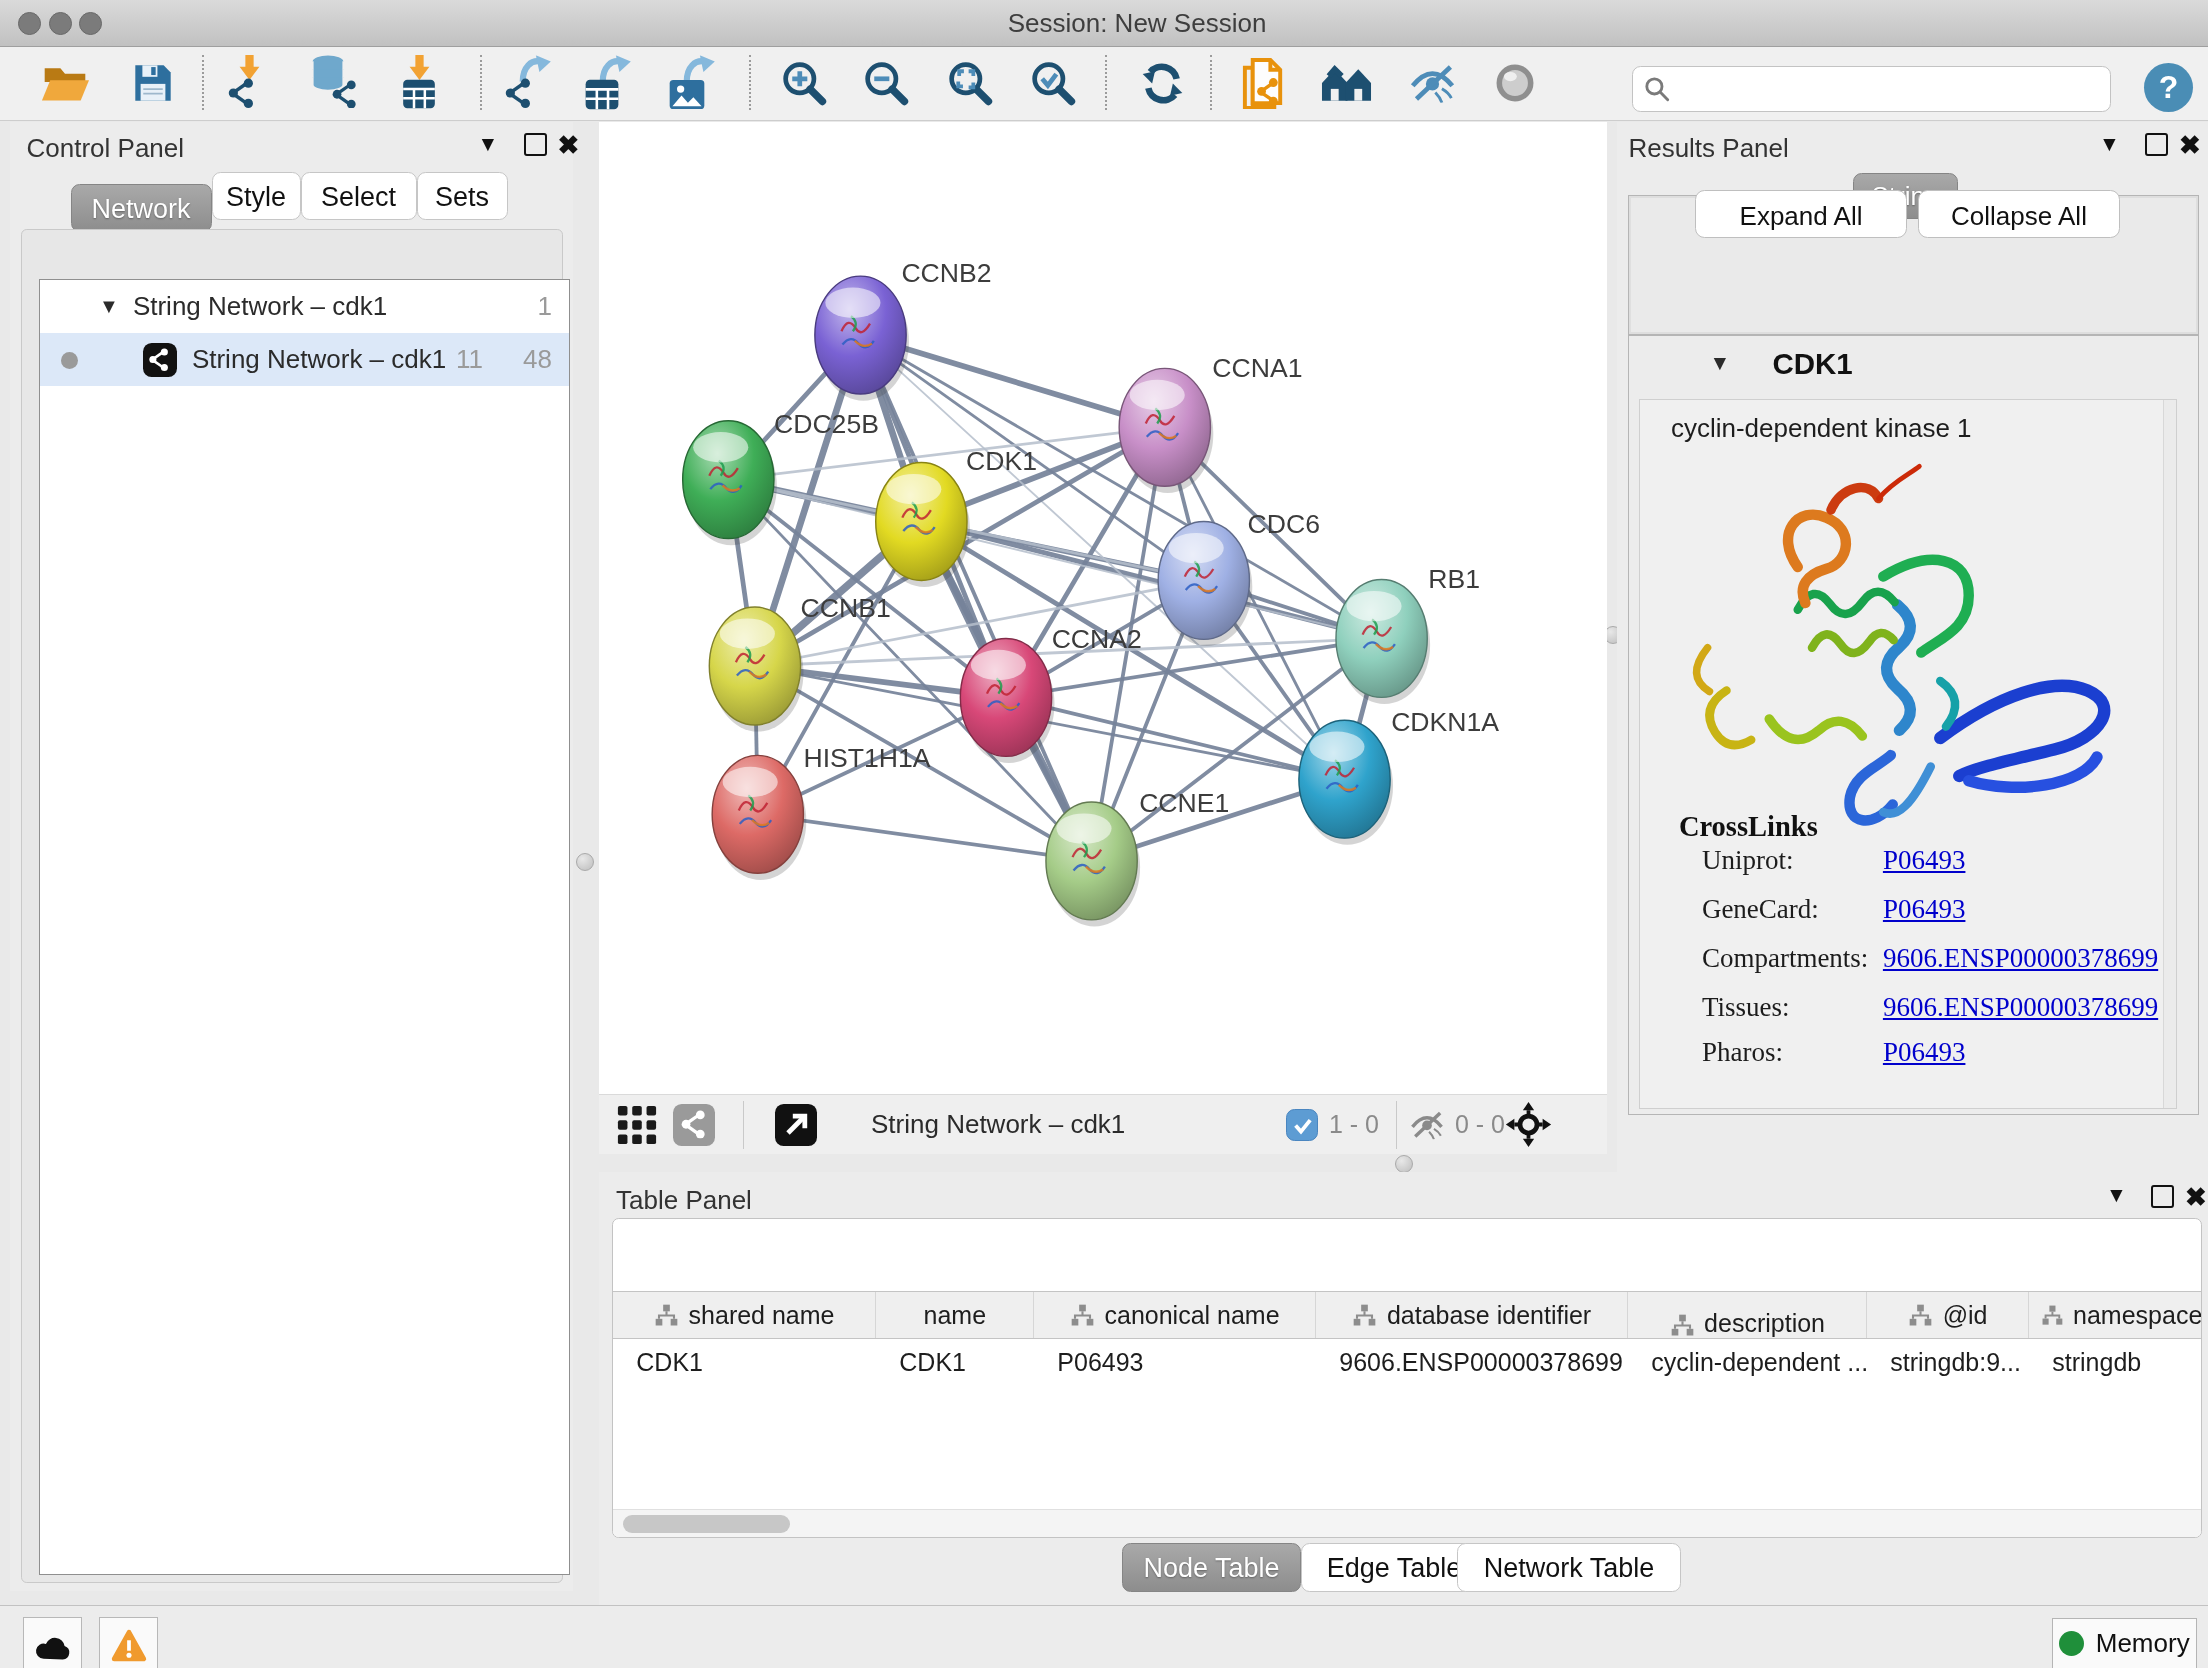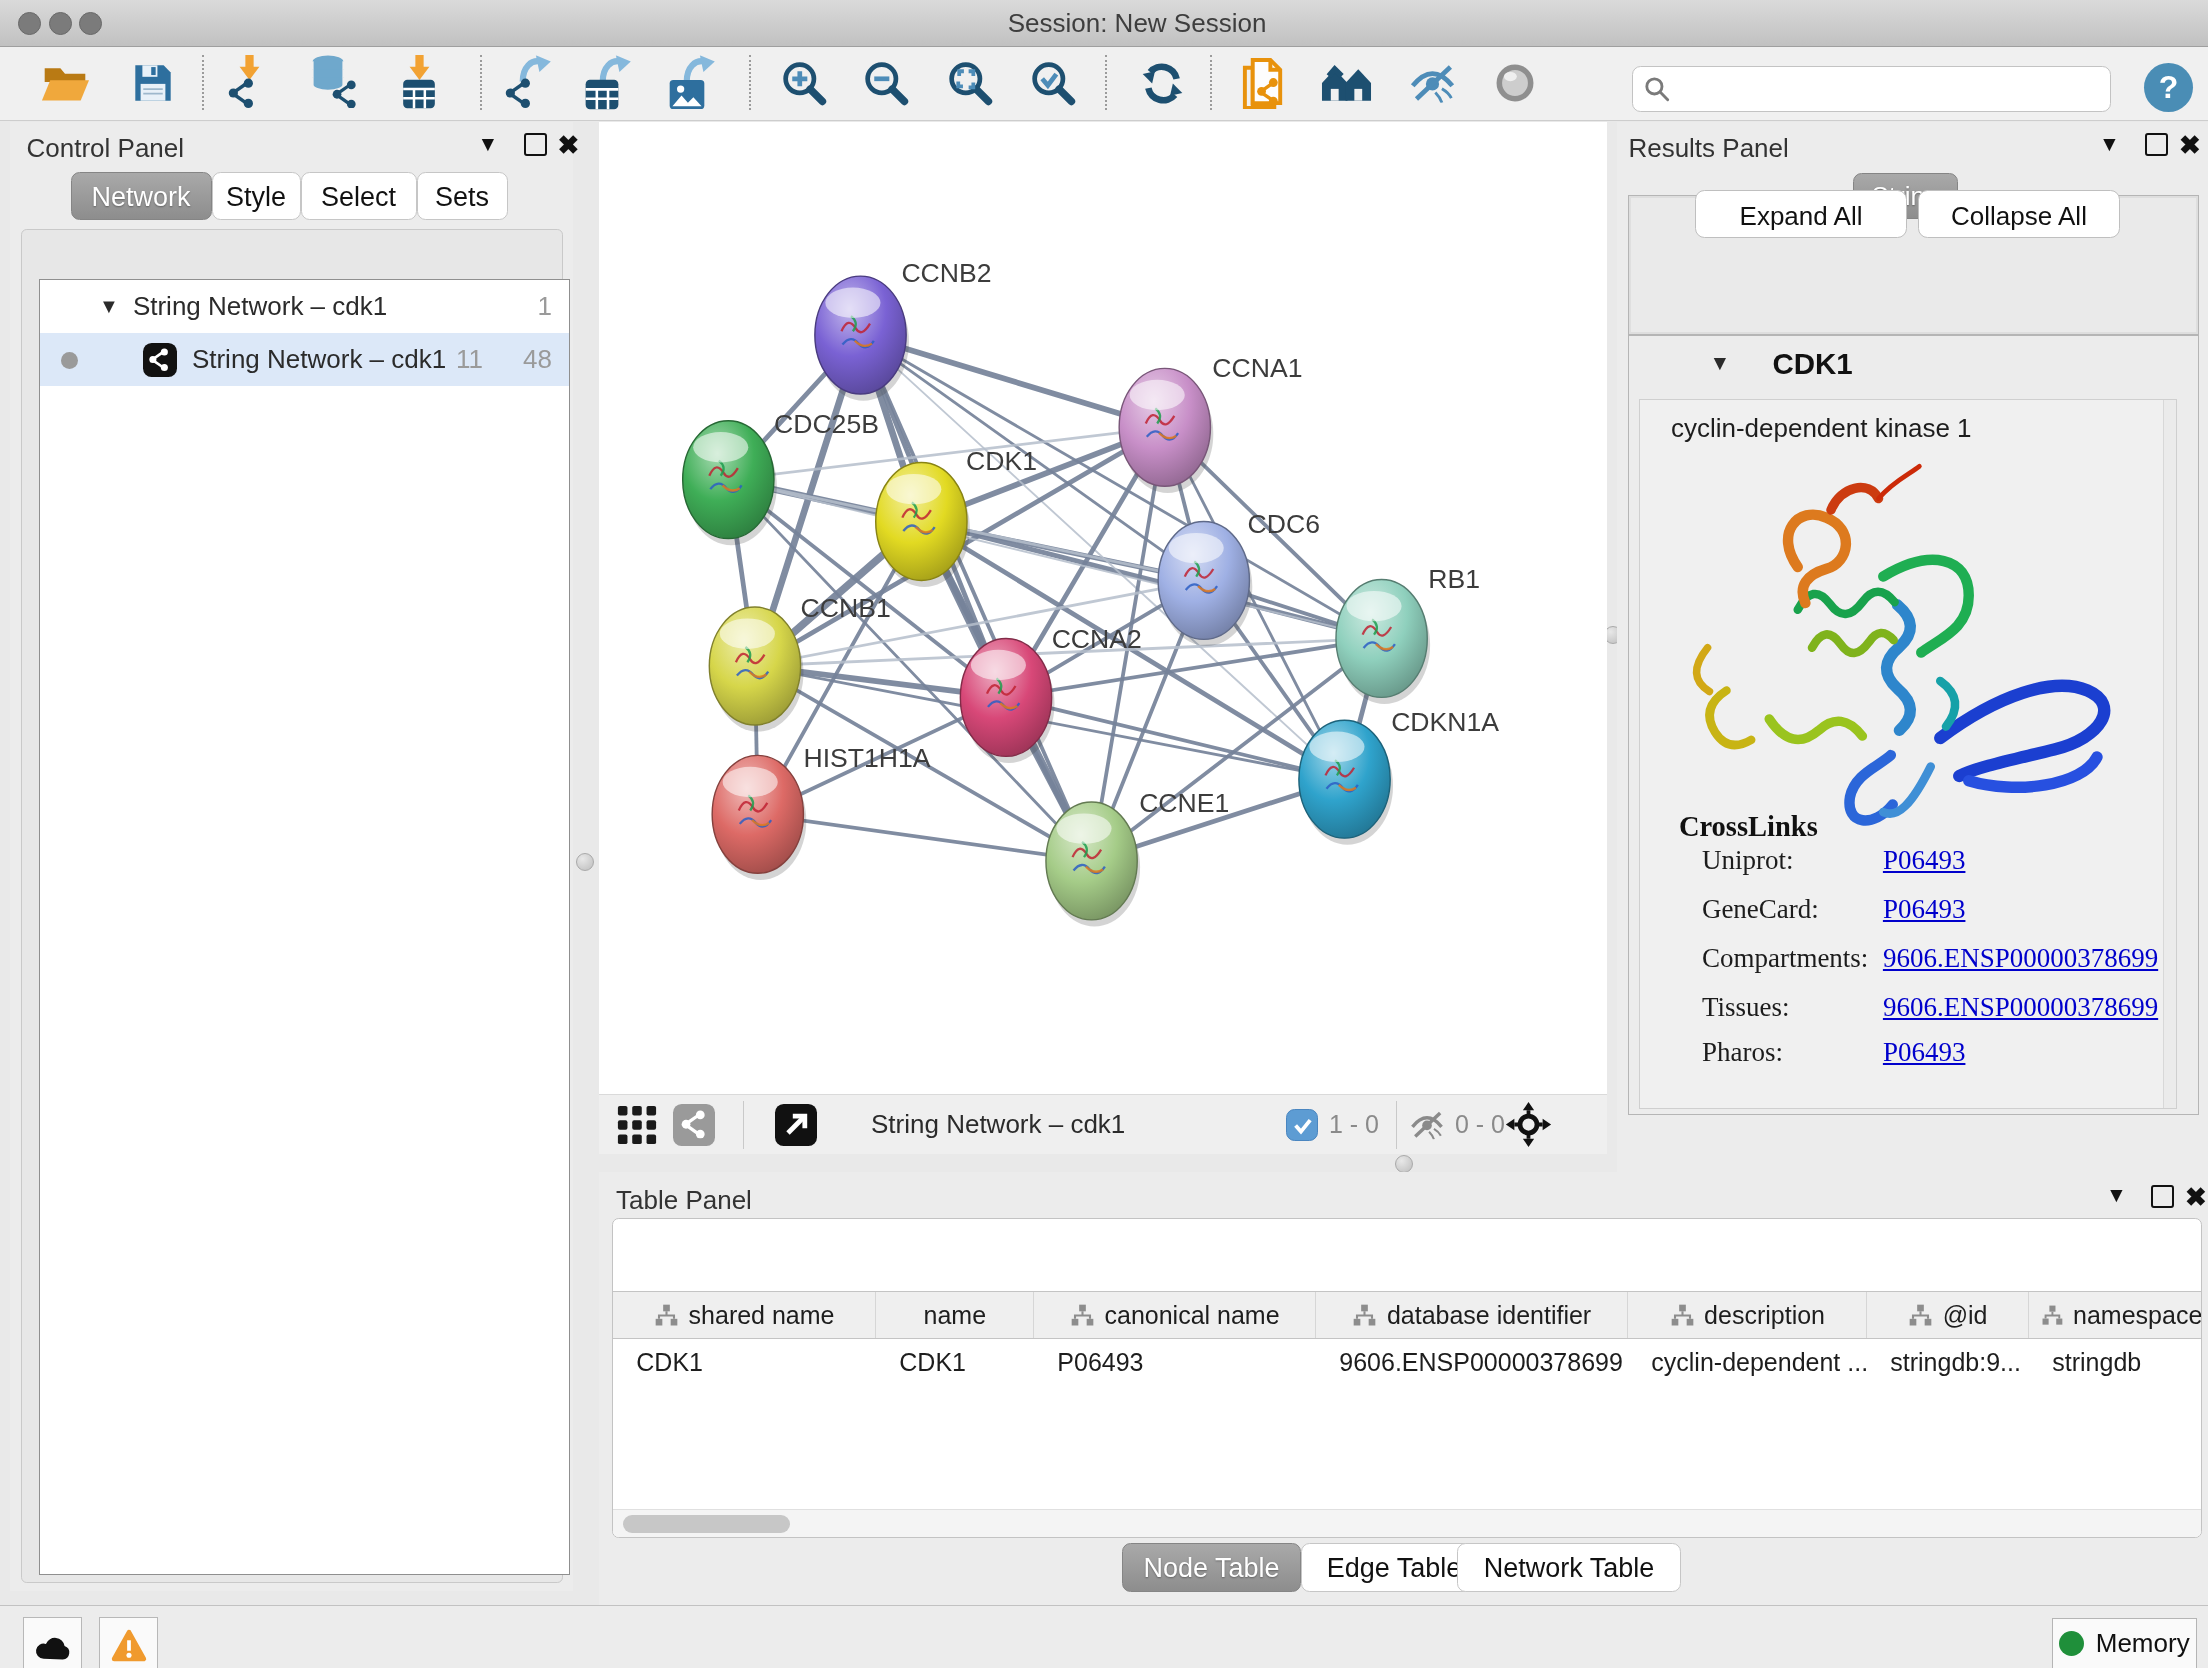--- a/index.html
+++ b/index.html
@@ -32,21 +32,21 @@
   .panel-title{font-size:26px;color:#333;}
   .win-caret{font-size:21px;color:#111;}
   .win-box{display:inline-block;width:19px;height:19px;border:2.9px solid #111;border-radius:2.9px;}
   .win-x{font-size:26px;font-weight:bold;color:#111;}
 
   
   #control-panel{left:9.5px;top:122px;width:563px;height:1469px;background:#ececec;}
   .tab{position:absolute;height:48px;border-radius:8.6px;font-size:27px;text-align:center;
        line-height:48px;background:#fff;border:1px solid #c6c6c6;color:#111;box-sizing:border-box;}
   .tab.sel{background:linear-gradient(#a9a9a9,#8d8d8d);border:1px solid #858585;color:#fff;
-       text-shadow:0 1px 1.9px rgba(0,0,0,.35);}
+       text-shadow:0 1px 1.9px rgba(0,0,0,.35);margin-top:12px;}
   #cp-sub{position:absolute;left:11.4px;top:107px;width:540px;height:1352px;background:#e7e7e7;
       border:1px solid #c9c9c9;border-radius:5.7px;}
   #cp-sub-head{position:absolute;left:0;top:0;width:100%;height:46px;}
   #cp-head-label{position:absolute;left:0;top:0;width:100%;text-align:center;line-height:46px;font-size:26px;color:#1d1d1d;}
   #net-list{position:absolute;left:17px;top:49px;width:529px;height:1294px;background:#fff;border:1.9px solid #8f8f8f;}
   .nrow{position:absolute;left:0;width:100%;height:53px;font-size:26px;}
   .nrow .cnt{position:absolute;top:0;line-height:53px;color:#9a9a9a;}
   #share-badge{position:absolute;left:103px;top:9.5px;width:34px;height:34px;background:#111;border-radius:8.6px;
       display:flex;align-items:center;justify-content:center;color:#fff;}
 
@@ -800,21 +800,21 @@
             <use href="#s-tree"></use>
           </svg>
           <span>canonical name</span>
         </div>
         <div class="th" style="width: 312px; text-align: center;">
           <svg width="25" height="25" viewBox="0 0 26 26">
             <use href="#s-tree"></use>
           </svg>
           <span>database identifier</span>
         </div>
-        <div class="th" style="width: 239px;">
+        <div class="th" style="width: 239px; align-items: flex-end;">
           <svg width="25" height="25" viewBox="0 0 26 26">
             <use href="#s-tree"></use>
           </svg>
           <span>description</span>
         </div>
         <div class="th" style="width: 162px;">
           <svg width="25" height="25" viewBox="0 0 26 26">
             <use href="#s-tree"></use>
           </svg>
           <span>@id</span>

